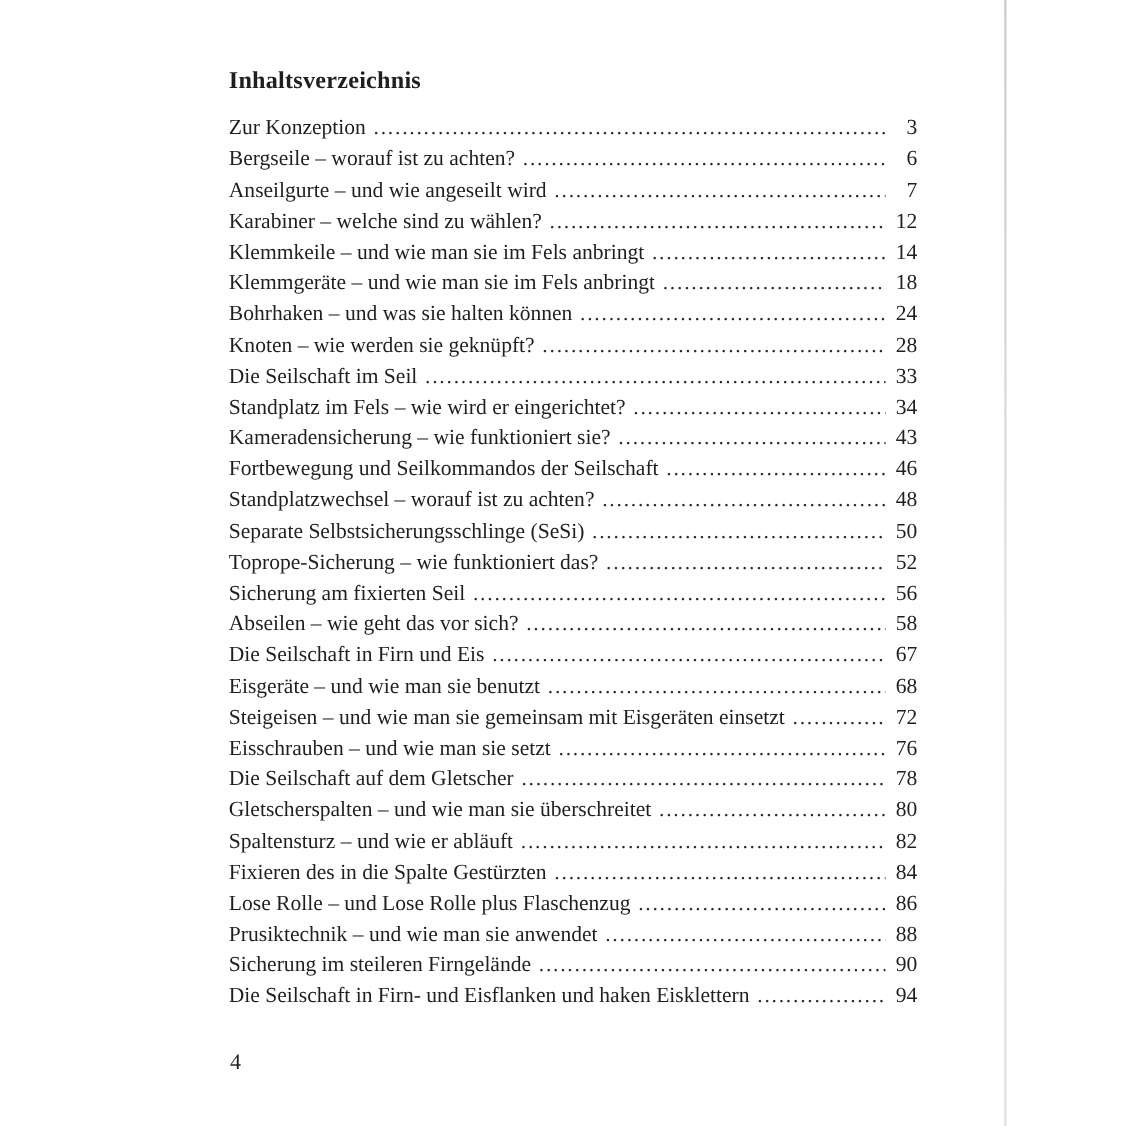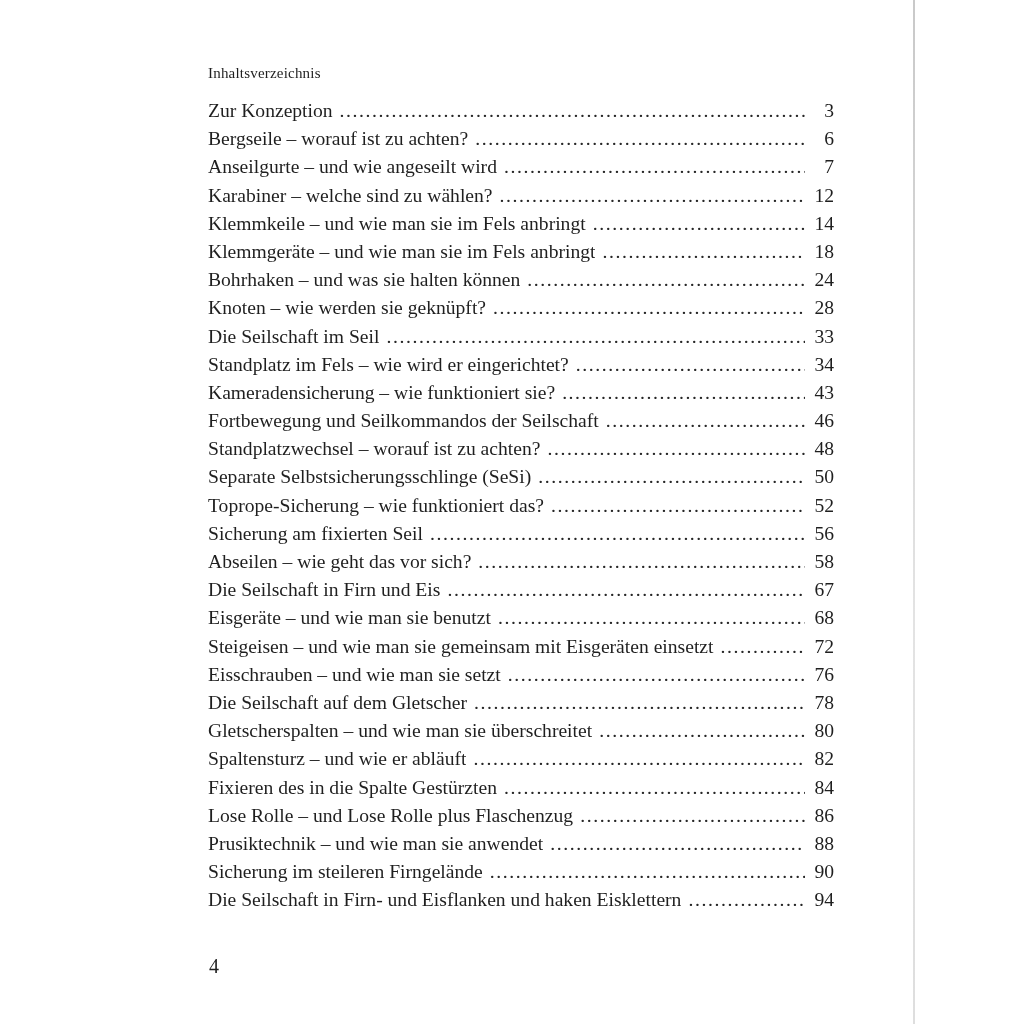--- a/index.html
+++ b/index.html
@@ -23,32 +23,32 @@
     height: 1024px;
     background: linear-gradient(to bottom, #c9c9c9 0%, #d6d6d6 30%, #e3e3e3 60%, #dedede 100%);
   }
   .content {
     position: absolute;
     left: 208px;
     top: 60px;
     width: 626px;
   }
   .toc-heading {
-    font-size: 15px;
-    font-weight: normal;
+    font-size: 22px;
+    font-weight: bold;
     line-height: 26px;
     margin: 0 0 14px 0;
     letter-spacing: 0.2px;
   }
   .toc-list {
     width: 100%;
   }
   .toc-row {
     display: flex;
-    align-items: flex-start;
+    align-items: flex-end;
     height: 28.2px;
     font-size: 19.6px;
     white-space: nowrap;
   }
   .toc-title {
     flex: 0 1 auto;
     overflow: hidden;
   }
   .dot-leader {
     flex: 1 1 aupx;

